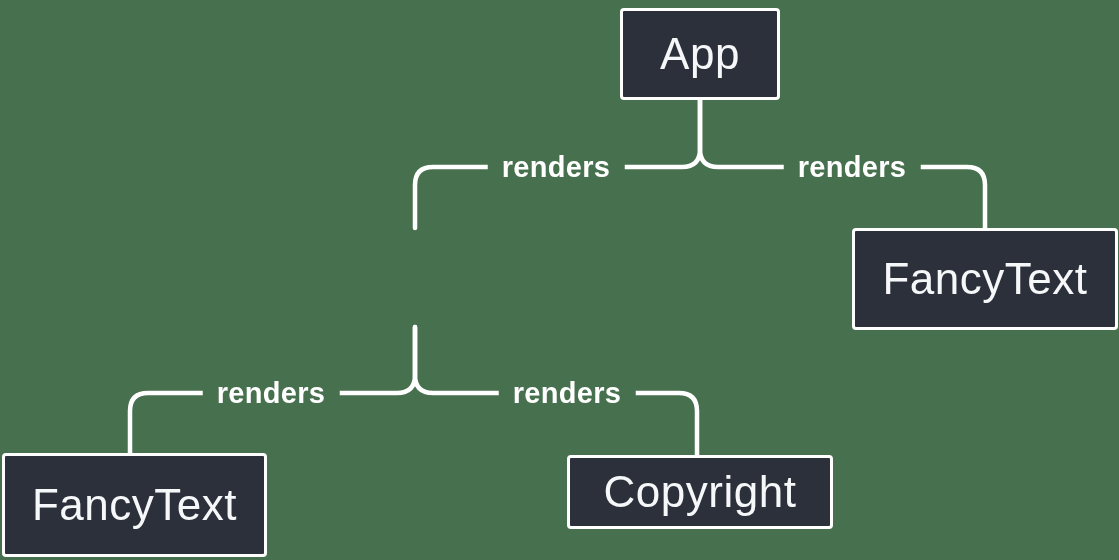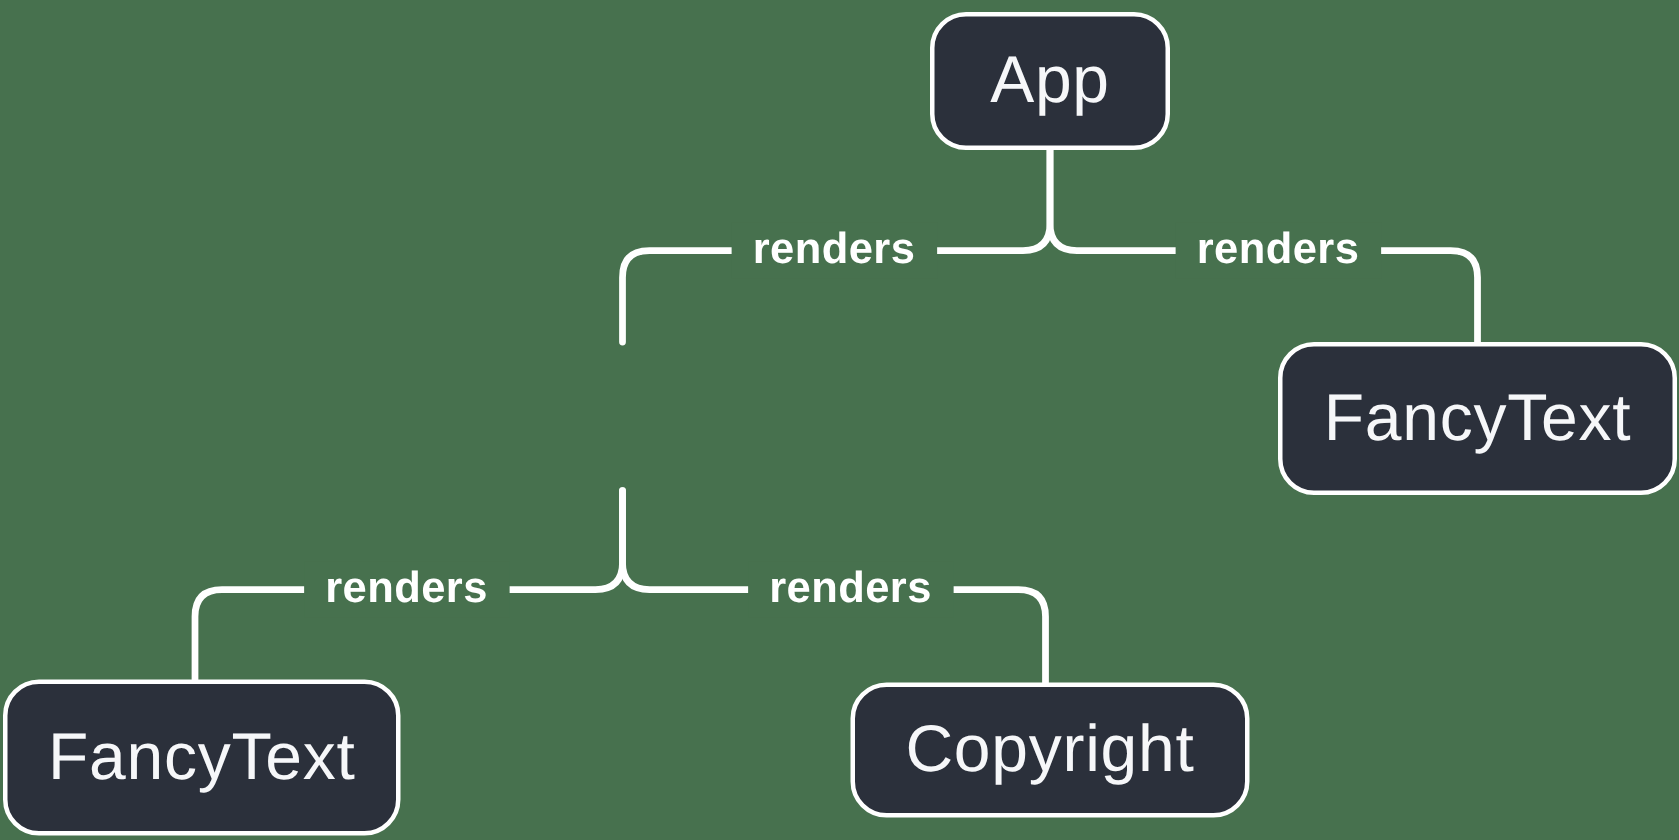--- a/index.html
+++ b/index.html
@@ -32,32 +32,32 @@
     fill: none;
     stroke-linecap: round;
   }
   .node {
     position: absolute;
     display: flex;
     align-items: center;
     justify-content: center;
     background: var(--node-fill);
     border: 3px solid var(--node-border);
-    border-radius: 24px;
+    border-radius: 4px;
     color: var(--node-text);
     font-size: 44px;
     font-weight: 400;
     letter-spacing: 0.5px;
     white-space: nowrap;
   }
   #node-app                  { left: 620px; top: 8px;   width: 160px; height: 92px; }
   #node-inspiration-generator{ left: 197px; top: 228px; width: 461px; height: 99px; }
   #node-fancy-text-top-right { left: 852px; top: 228px; width: 266px; height: 102px; }
   #node-fancy-text-bottom-left{ left: 2px;  top: 453px; width: 265px; height: 104px; }
-  #node-copyright            { left: 567px; top: 455px; width: 266px; height: 90px; }
+  #node-copyright            { left: 567px; top: 455px; width: 266px; height: 74px; }
 
   .edge-label {
     position: absolute;
     transform: translate(-50%, -50%);
     background: var(--background);
     color: var(--edge-label-text);
     font-size: 29px;
     font-weight: 700;
     padding: 2px 14px;
     white-space: nowrap;

